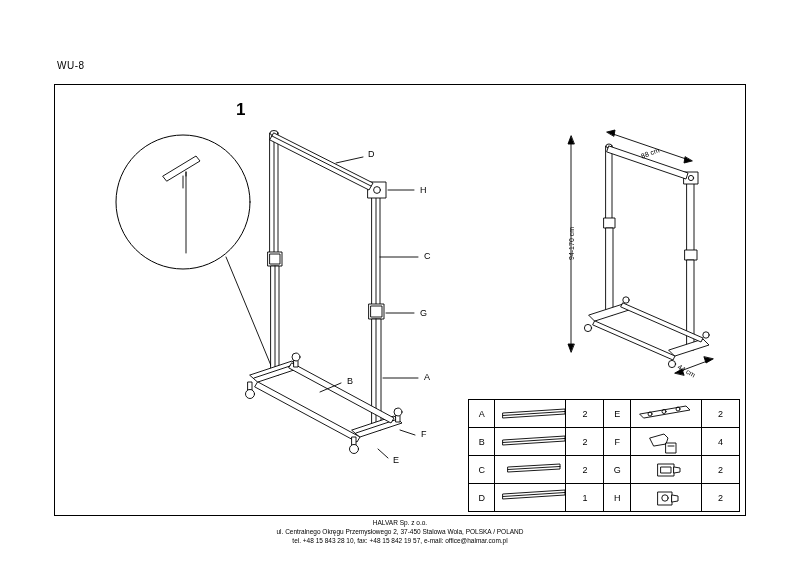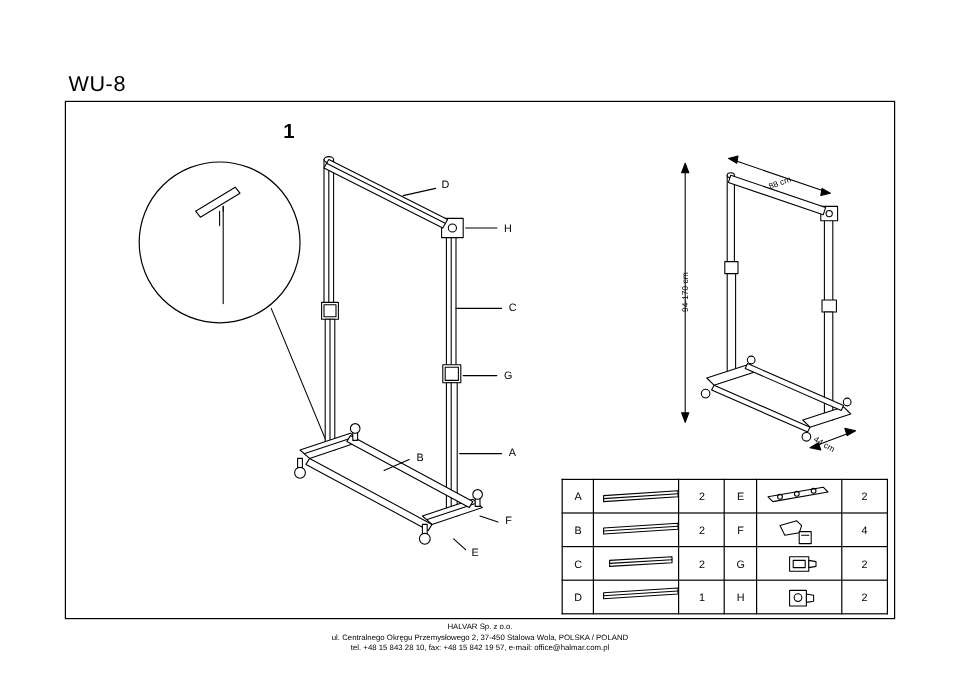--- a/index.html
+++ b/index.html
@@ -18,21 +18,21 @@
   #page {
     position: absolute;
     left: 0; top: 0;
     width: 800px;
     height: 566px;
   }
   .model-code {
     position: absolute;
     left: 57px;
     top: 60px;
-    font-size: 18px;
+    font-size: 10px;
     letter-spacing: 0.5px;
     color: #000;
   }
   .frame {
     position: absolute;
     left: 54px;
     top: 84px;
     width: 692px;
     height: 432px;
     border: 1px solid #000;

